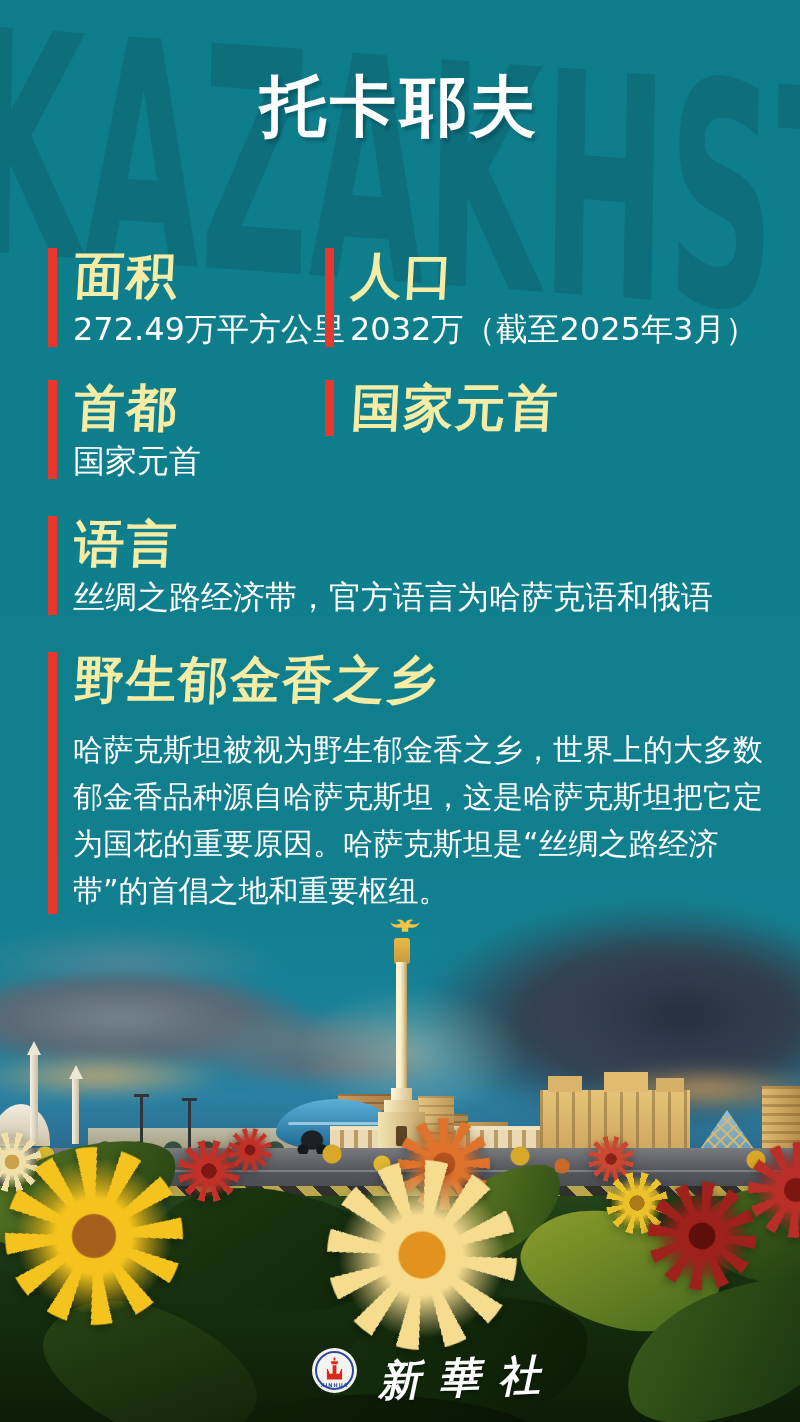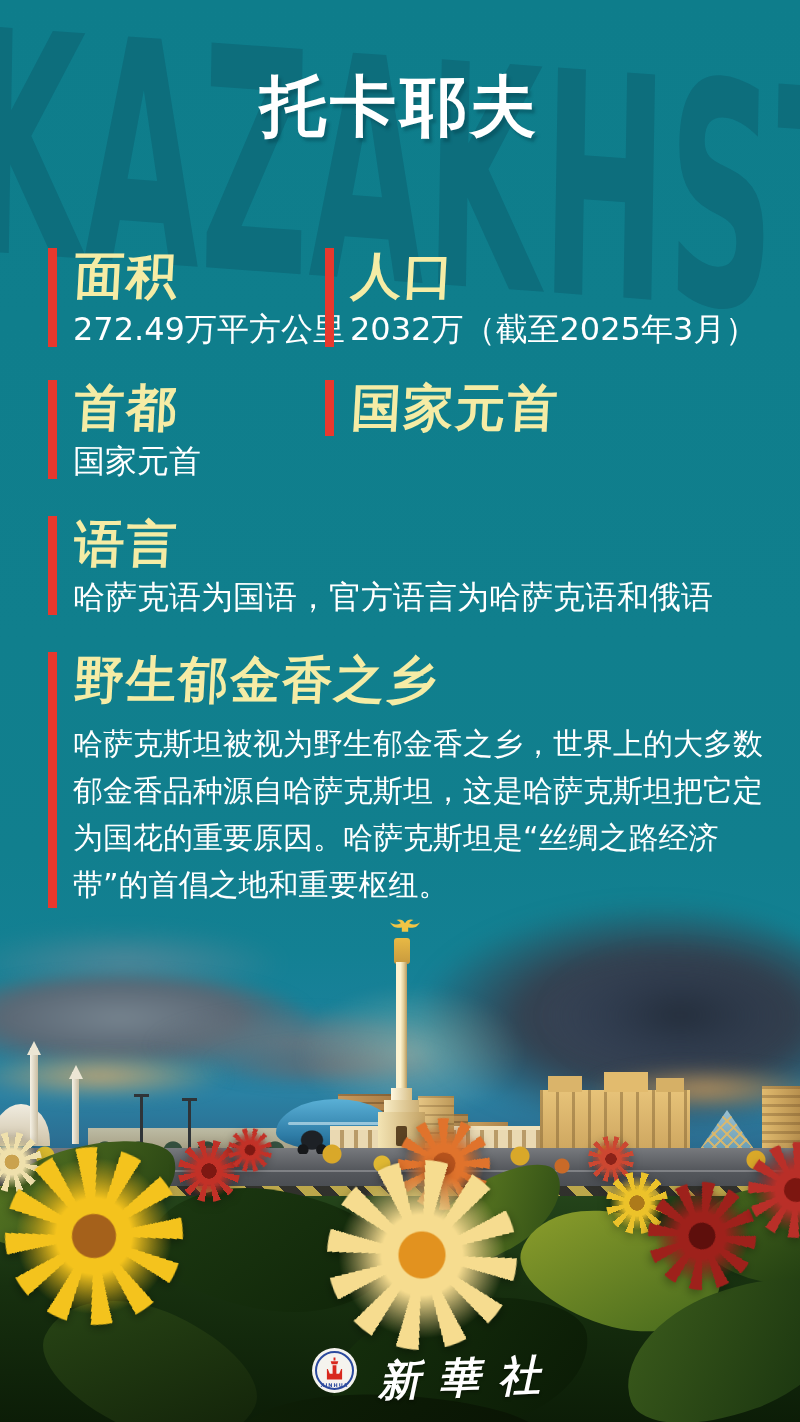--- a/index.html
+++ b/index.html
@@ -31,21 +31,21 @@
     font-size:50px; line-height:56px; font-weight:bold; color:#f5eca5;
     transform:skewX(-3deg); transform-origin:left bottom; letter-spacing:2px;
   }
   .fact .value{ font-size:32px; line-height:36px; color:#ffffff; margin-top:7px; }
   .f-area   { left:48px;  top:248px; }
   .f-pop    { left:325px; top:248px; }
   .f-capital{ left:48px;  top:380px; }
   .f-head   { left:325px; top:380px; }
   .f-lang   { left:48px;  top:516px; }
   .feature  { left:48px;  top:652px; }
-  .feature p{ font-size:30px; line-height:47px; color:#ffffff; margin-top:12px; width:706px; }
+  .feature p{ font-size:30px; line-height:47px; color:#ffffff; margin-top:18px; width:706px; }
   
   .photo{ position:absolute; inset:0; z-index:1; }
   .photo div{ position:absolute; }
   .cloud{ border-radius:50%; }
   .c6 { left:-40px; top:928px;  width:330px; height:70px;  background:radial-gradient(ellipse,#6f8a9b 0,rgba(111,138,155,0) 70%); filter:blur(10px); opacity:.7; }
   .c1 { left:-70px; top:975px;  width:380px; height:95px;  background:radial-gradient(ellipse at 50% 45%,#76848f 0%,#5a6774 45%,rgba(90,103,116,0) 75%); filter:blur(7px); }
   .c2 { left:150px; top:1012px; width:290px; height:70px;  background:radial-gradient(ellipse at 50% 45%,#67757f 0%,rgba(90,105,115,0) 72%); filter:blur(7px); }
   .c7 { left:205px; top:1042px; width:250px; height:46px;  background:radial-gradient(ellipse,#5d6b76 0,rgba(93,107,118,0) 70%); filter:blur(7px); }
   .c3 { left:420px; top:905px;  width:440px; height:225px; background:radial-gradient(ellipse at 55% 50%,#41506b 0%,#34404f 40%,rgba(52,64,79,0) 72%); filter:blur(10px); }
   .c3b{ left:545px; top:950px;  width:270px; height:130px; background:radial-gradient(ellipse,#232d3a 0,rgba(35,45,58,0) 70%); filter:blur(10px); }
@@ -247,21 +247,21 @@
     <div class="bar"></div>
     <div class="ftxt">
       <h2>国家元首</h2>
     </div>
   </section>
 
   <section class="fact f-lang">
     <div class="bar"></div>
     <div class="ftxt">
       <h2>语言</h2>
-      <div class="value">哈萨克语为国语，官方语言为哈萨克语和俄语</div>
+      <div class="value">丝绸之路经济带，官方语言为哈萨克语和俄语</div>
     </div>
   </section>
 
   <section class="feature">
     <div class="bar"></div>
     <div class="ftxt">
       <h2>野生郁金香之乡</h2>
       <p>哈萨克斯坦被视为野生郁金香之乡，世界上的大多数郁金香品种源自哈萨克斯坦，这是哈萨克斯坦把它定为国花的重要原因。哈萨克斯坦是“丝绸之路经济带”的首倡之地和重要枢纽。</p>
     </div>
   </section>

